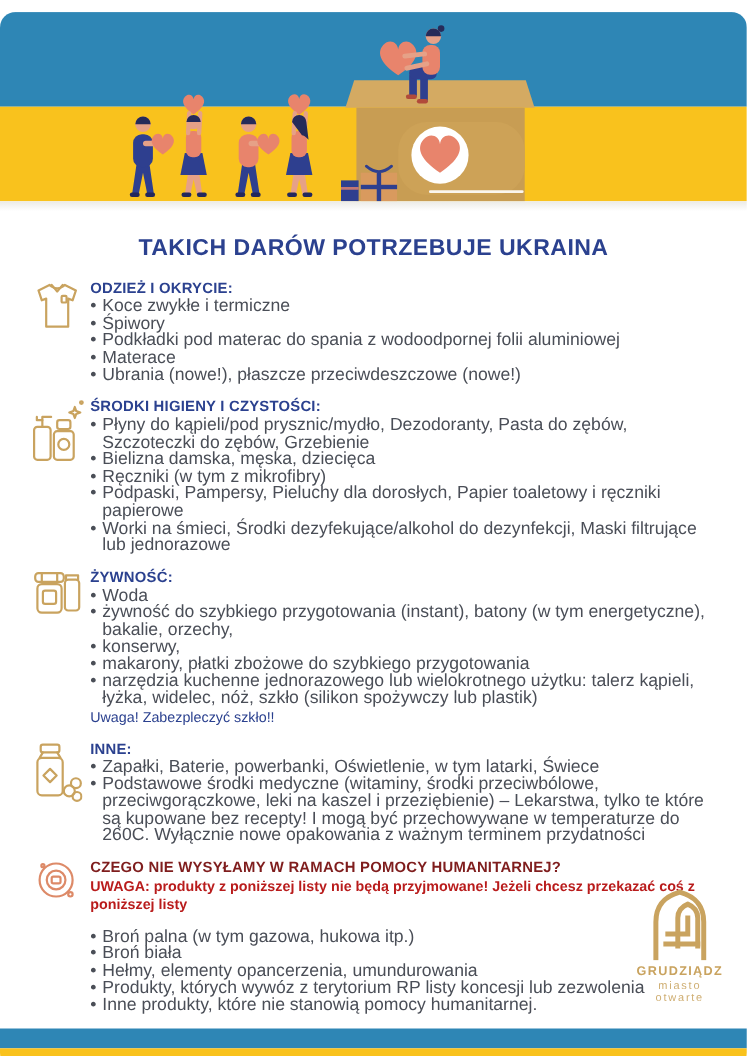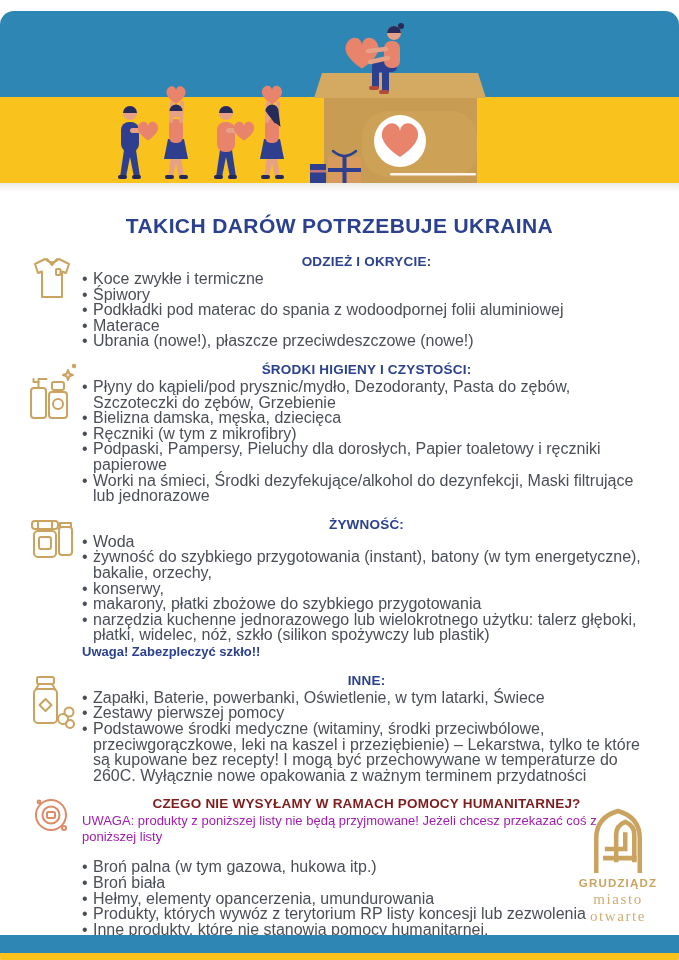--- a/index.html
+++ b/index.html
@@ -27,38 +27,38 @@
     color:#2b418f;
   }
 
   
   .content{padding:0 26px 0 22px;}
   .section{display:flex;align-items:flex-start;margin-bottom:13px;}
   .icon-cell{width:60px;flex:none;display:flex;justify-content:center;padding-top:0;}
   .sec-body{flex:1;min-width:0;padding-right:2px;}
   .sec-heading{
     font-size:13.5px;font-weight:800;color:#2b418f;
-    letter-spacing:.2px;margin:0 0 2px 0;text-transform:uppercase;text-align:center;
+    letter-spacing:.2px;margin:0 0 2px 0;text-transform:uppercase;
   }
   .sec-heading.orange{color:#7f1d1d;}
   .sec-body ul{list-style:none;margin:1px 0 0 0;padding:0;}
   .sec-body li{
     position:relative;padding-left:11px;
     font-size:16px;line-height:15.6px;color:#4a4e57;
   }
   .sec-body li::before{content:"•";position:absolute;left:0;top:0;color:#4a4e57;}
-  .sec-note{font-size:13px;line-height:16px;font-weight:700;color:#2b418f;margin-top:1px;}
-  .sec-intro{font-size:13px;line-height:16px;color:#a21caf;margin:1px 0 0 0;}
+  .sec-note{font-size:13px;line-height:16px;font-weight:400;color:#2b418f;margin-top:1px;}
+  .sec-intro{font-size:13px;line-height:16px;color:#b91c1c;margin:1px 0 0 0;font-weight:bold;}
   .excluded ul{margin-top:14px;}
 
   
   .city-logo{position:absolute;right:18px;top:796px;width:86px;text-align:center;}
   .city-logo .emblem{display:block;margin:0 auto 4px auto;}
   .logo-name{font-size:11.5px;font-weight:800;letter-spacing:1.2px;color:#c9a35f;}
-  .logo-tagline{font-size:15px;letter-spacing:1.6px;color:#cfae72;margin-top:2px;font-family:Liberation Serif, serif;}
+  .logo-tagline{font-size:10px;letter-spacing:1.6px;color:#cfae72;margin-top:2px;}
 
   
   .band{position:absolute;left:0;width:679px;}
   .band.blue{bottom:18px;height:18px;background:#2e86b5;}
   .band.yellow{bottom:0;height:18px;background:#f9c21d;}
 </style>
 </head>
 <body>
 
 <div class="page">
@@ -209,21 +209,21 @@
           <rect x="12" y="20" width="12" height="12" rx="2"></rect>
         </svg>
       </div>
       <div class="sec-body">
         <h2 class="sec-heading">ŻYWNOŚĆ:</h2>
         <ul>
             <li>Woda</li>
             <li>żywność do szybkiego przygotowania (instant), batony (w tym energetyczne), bakalie, orzechy,</li>
             <li>konserwy,</li>
             <li>makarony, płatki zbożowe do szybkiego przygotowania</li>
-            <li>narzędzia kuchenne jednorazowego lub wielokrotnego użytku: talerz głęboki, płatki, widelec, nóż, szkło (silikon spożywczy lub plastik)</li>
+            <li>narzędzia kuchenne jednorazowego lub wielokrotnego użytku: talerz kąpieli, łyżka, widelec, nóż, szkło (silikon spożywczy lub plastik)</li>
           </ul>
         <div class="sec-note">Uwaga! Zabezpleczyć szkło!!</div>
       </div>
     </div>
 
     <div class="section">
       <div class="icon-cell">
         <svg width="46" height="58" viewBox="0 0 46 58" fill="none" stroke="#c9a35f" stroke-width="2" stroke-linejoin="round" stroke-linecap="round">
           <rect x="8" y="4" width="17" height="7" rx="2"></rect>
           <path d="M10 11 l-3 5 v0"></path>
@@ -232,21 +232,20 @@
           <path d="M16.5 26 l6 6 -6 6 -6 -6 z"></path>
           <circle cx="34" cy="46" r="5"></circle>
           <circle cx="40" cy="39" r="4.5"></circle>
           <circle cx="41" cy="51" r="4"></circle>
         </svg>
       </div>
       <div class="sec-body">
         <h2 class="sec-heading">INNE:</h2>
         <ul>
             <li>Zapałki, Baterie, powerbanki, Oświetlenie, w tym latarki, Świece</li>
-            <li>Zestawy pierwszej pomocy</li>
             <li>Podstawowe środki medyczne (witaminy, środki przeciwbólowe, przeciwgorączkowe, leki na kaszel i przeziębienie) – Lekarstwa, tylko te które są kupowane bez recepty! I mogą być przechowywane w temperaturze do 260C. Wyłącznie nowe opakowania z ważnym terminem przydatności</li>
           </ul>
       </div>
     </div>
 
     <div class="section excluded">
       <div class="icon-cell">
         <svg width="42" height="42" viewBox="0 0 42 42" fill="none" stroke="#dd8a68" stroke-width="2" stroke-linejoin="round" stroke-linecap="round">
           <circle cx="20" cy="19" r="15"></circle>
           <circle cx="20" cy="19" r="8.5"></circle>

